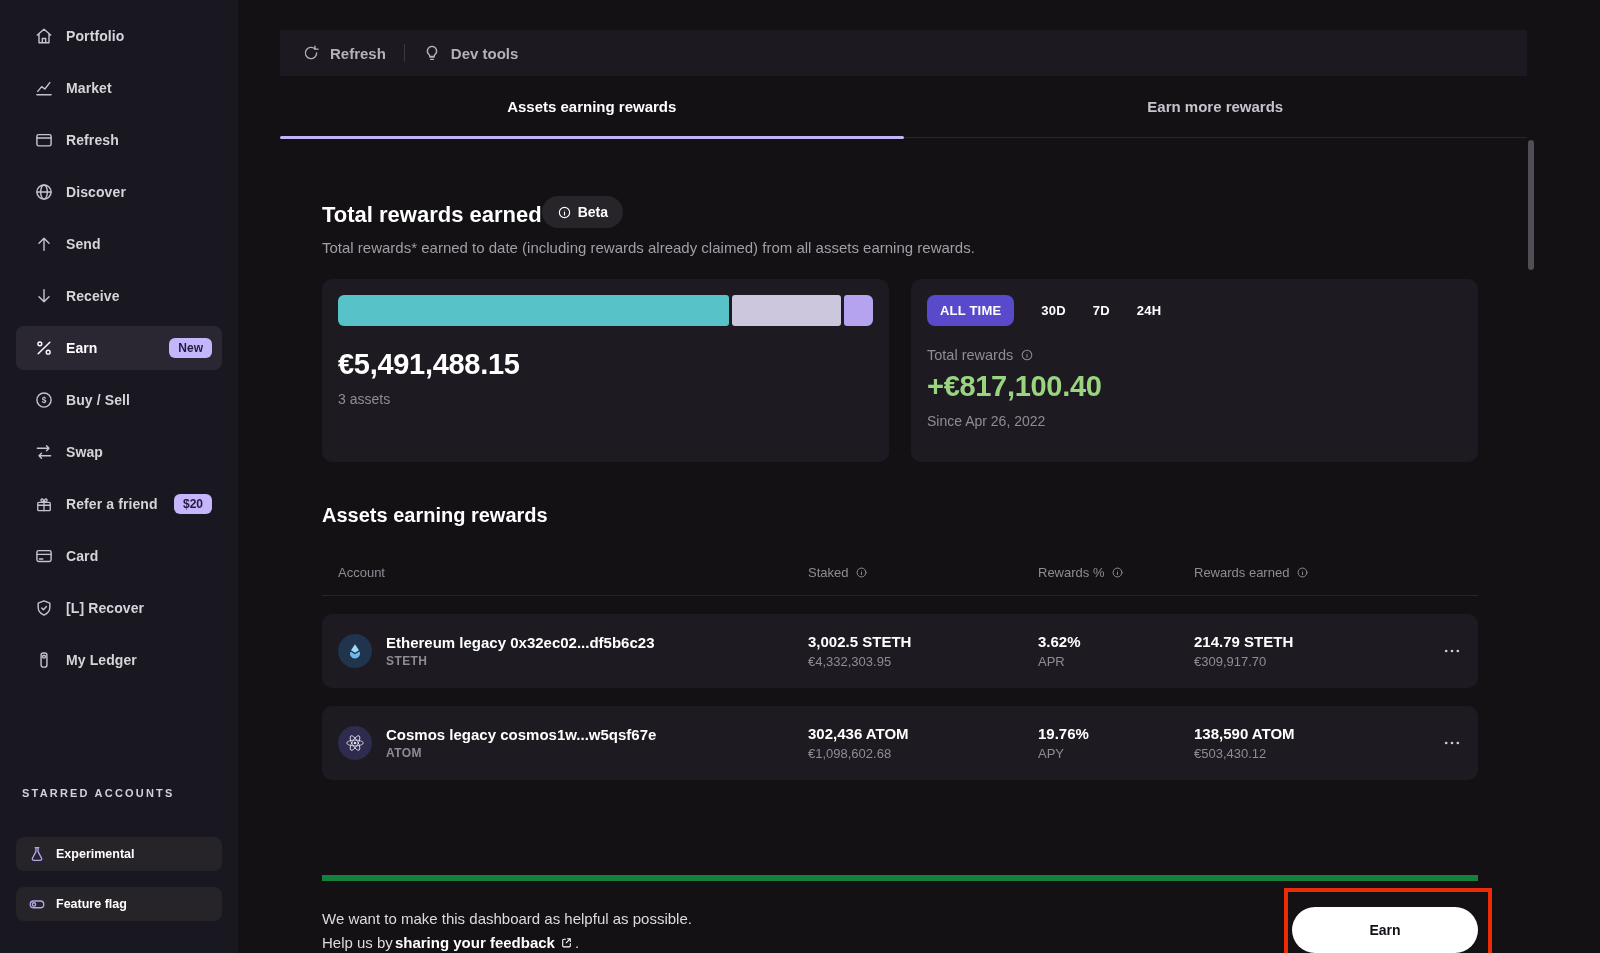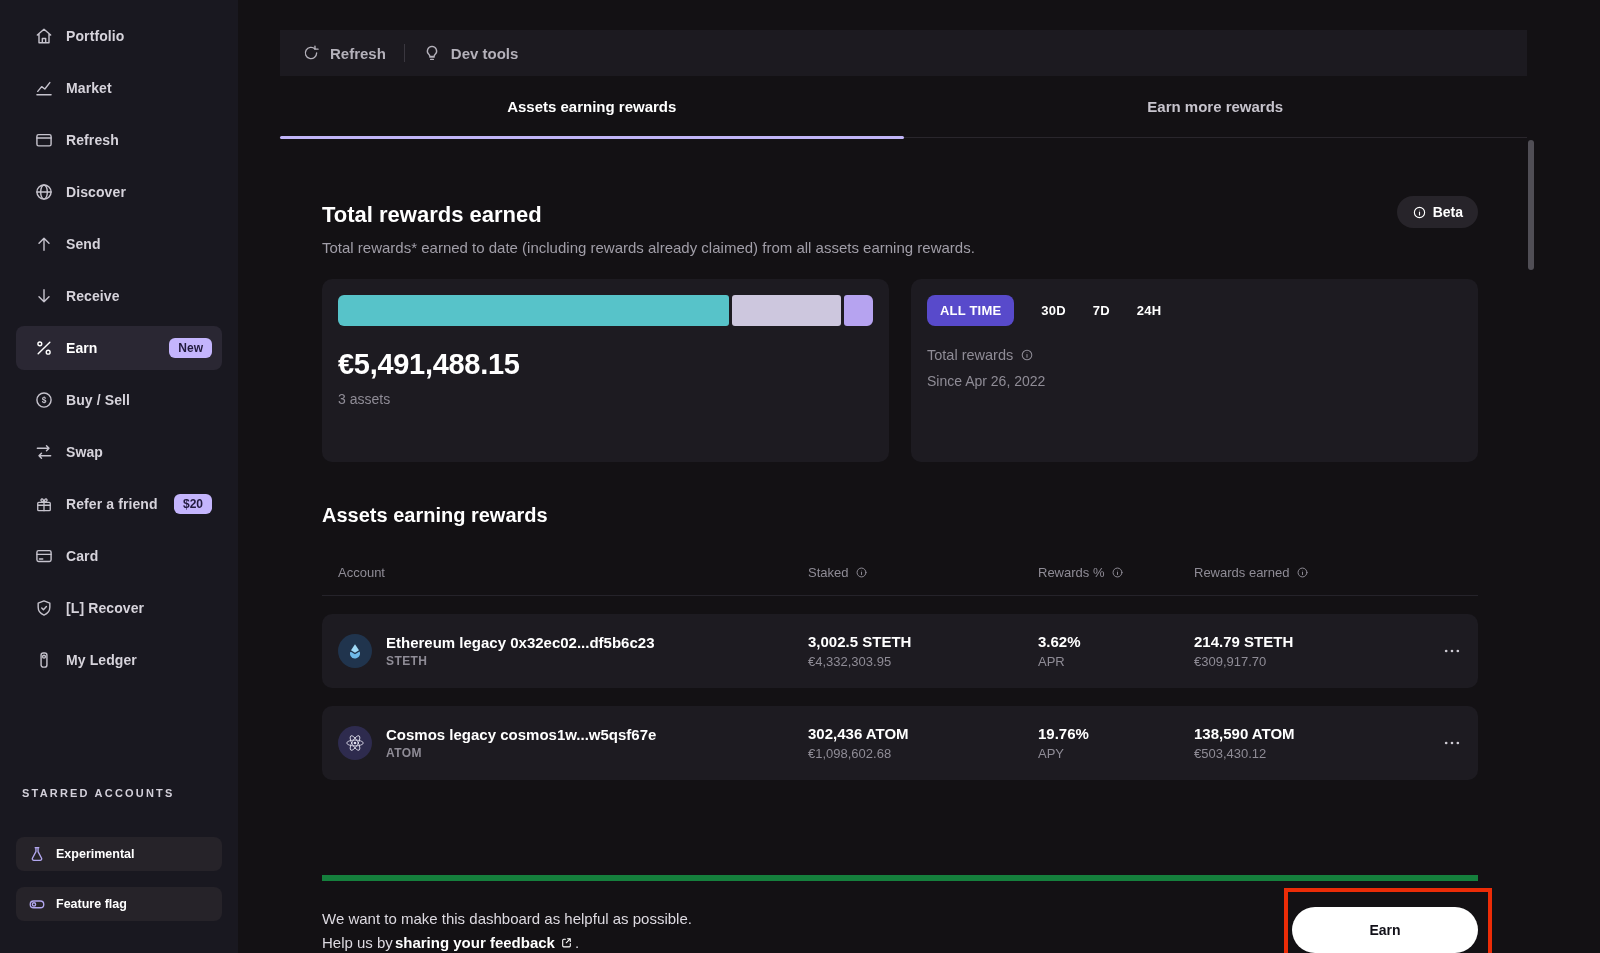--- a/index.html
+++ b/index.html
@@ -59,21 +59,21 @@
     font-size:15px; font-weight:600; color:#c7c4cd; position:relative; cursor:pointer;
   }
   .tab.active { color:#fff; font-weight:700; }
   .tab.active::after {
     content:""; position:absolute; left:0; right:0; bottom:-2px; height:3px;
     background:#c1b5f8; border-radius:3px;
   }
 
   .content { flex:1; padding:0 122px 0 84px; }
 
-  .section-head { display:flex; align-items:flex-start; justify-content:space-between; margin-top:64px; }
+  .section-head { display:flex; align-items:flex-start; justify-content:flex-start; margin-top:64px; }
   h1 { font-size:22px; font-weight:700; margin:0; color:#fff; }
   .beta-badge {
     display:flex; align-items:center; gap:7px; background:#27242a;
     border-radius:17px; padding:8px 15px; font-size:14px; font-weight:700; color:#fff;
     margin-top:-6px;
   }
   .subtitle { margin:11px 0 0; font-size:15px; color:#a19ea8; }
 
   .cards { display:flex; gap:22px; margin-top:23px; }
   .card { flex:1; background:#1d1b21; border-radius:10px; padding:16px; height:183px; }
@@ -363,20 +363,21 @@
           <div class="card-label">
             <span>Total rewards</span>
             <span class="info-ic">
               <svg viewBox="0 0 24 24" width="14" height="14" fill="none" stroke="currentColor" stroke-width="1.8" stroke-linecap="round">
                   <circle cx="12" cy="12" r="8.2"></circle>
                   <path d="M12 11.2v4.6"></path>
                   <circle cx="12" cy="8" r="0.6" fill="currentColor" stroke="none"></circle>
                 </svg>
             </span>
           </div>
+          <div class="card-value green">+€817,100.40</div>
           <div class="card-sub">Since Apr 26, 2022</div>
         </div>
       </div>
 
       <h2>Assets earning rewards</h2>
 
       <div class="table-head">
         <div class="th">
           <span>Account</span>
         </div>

